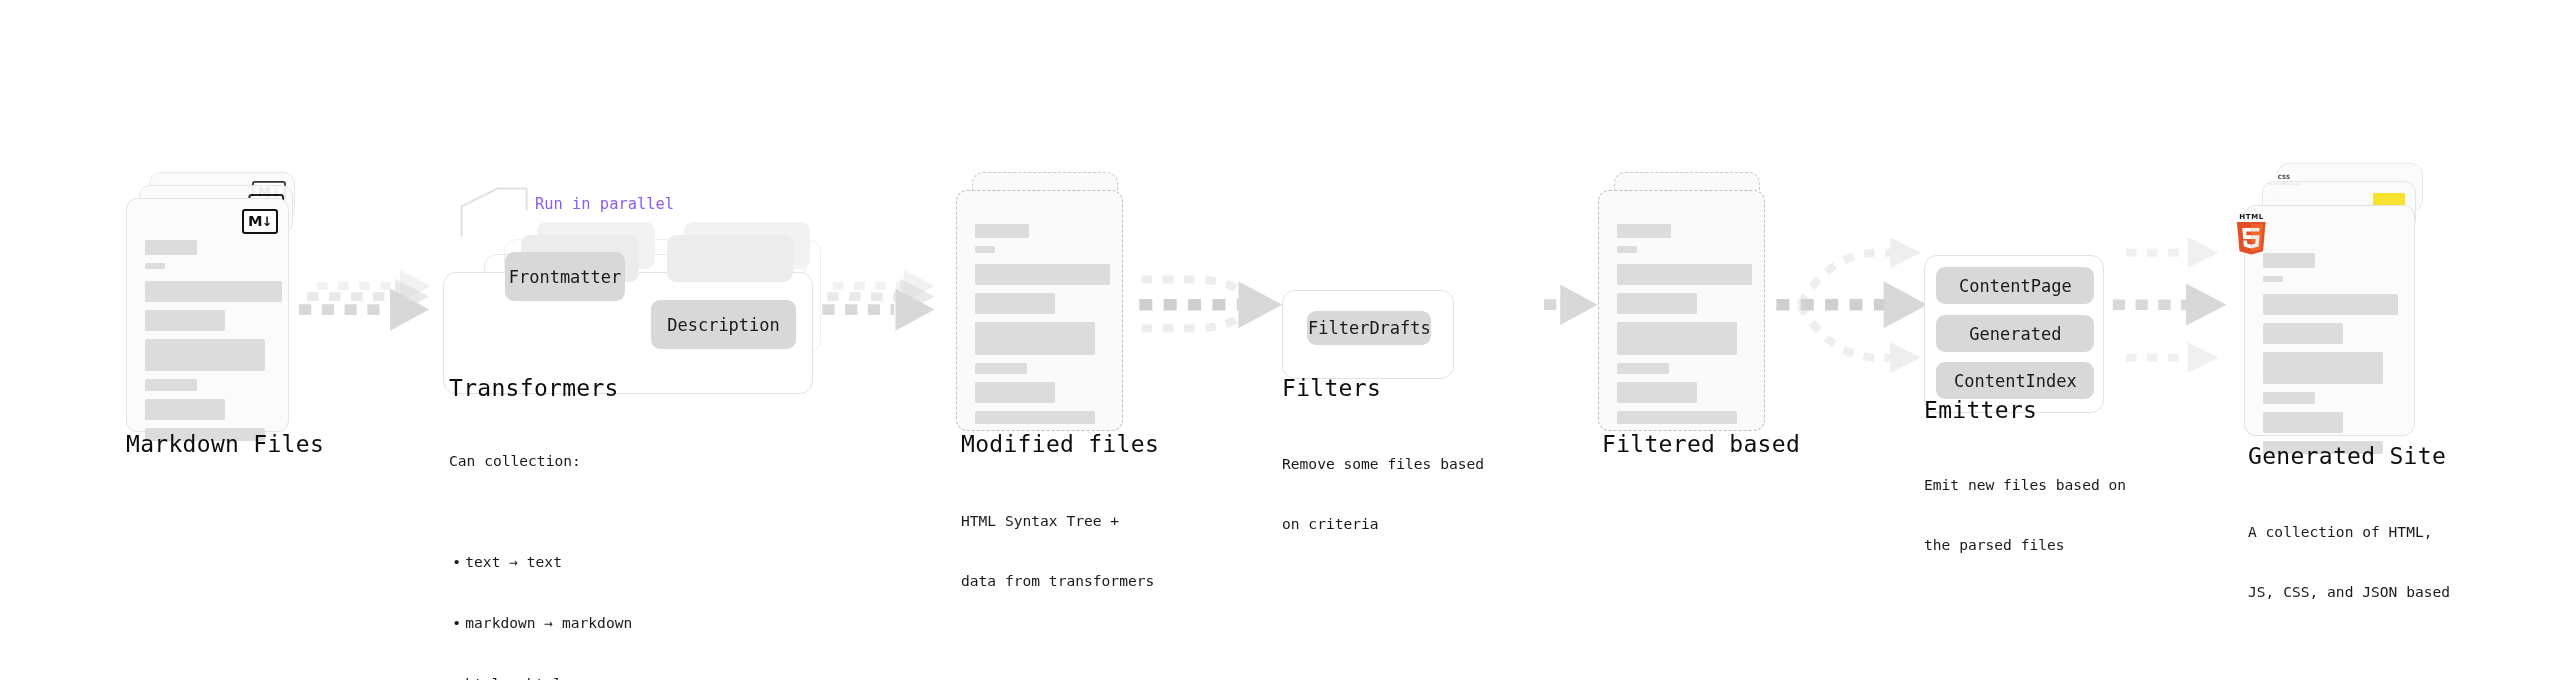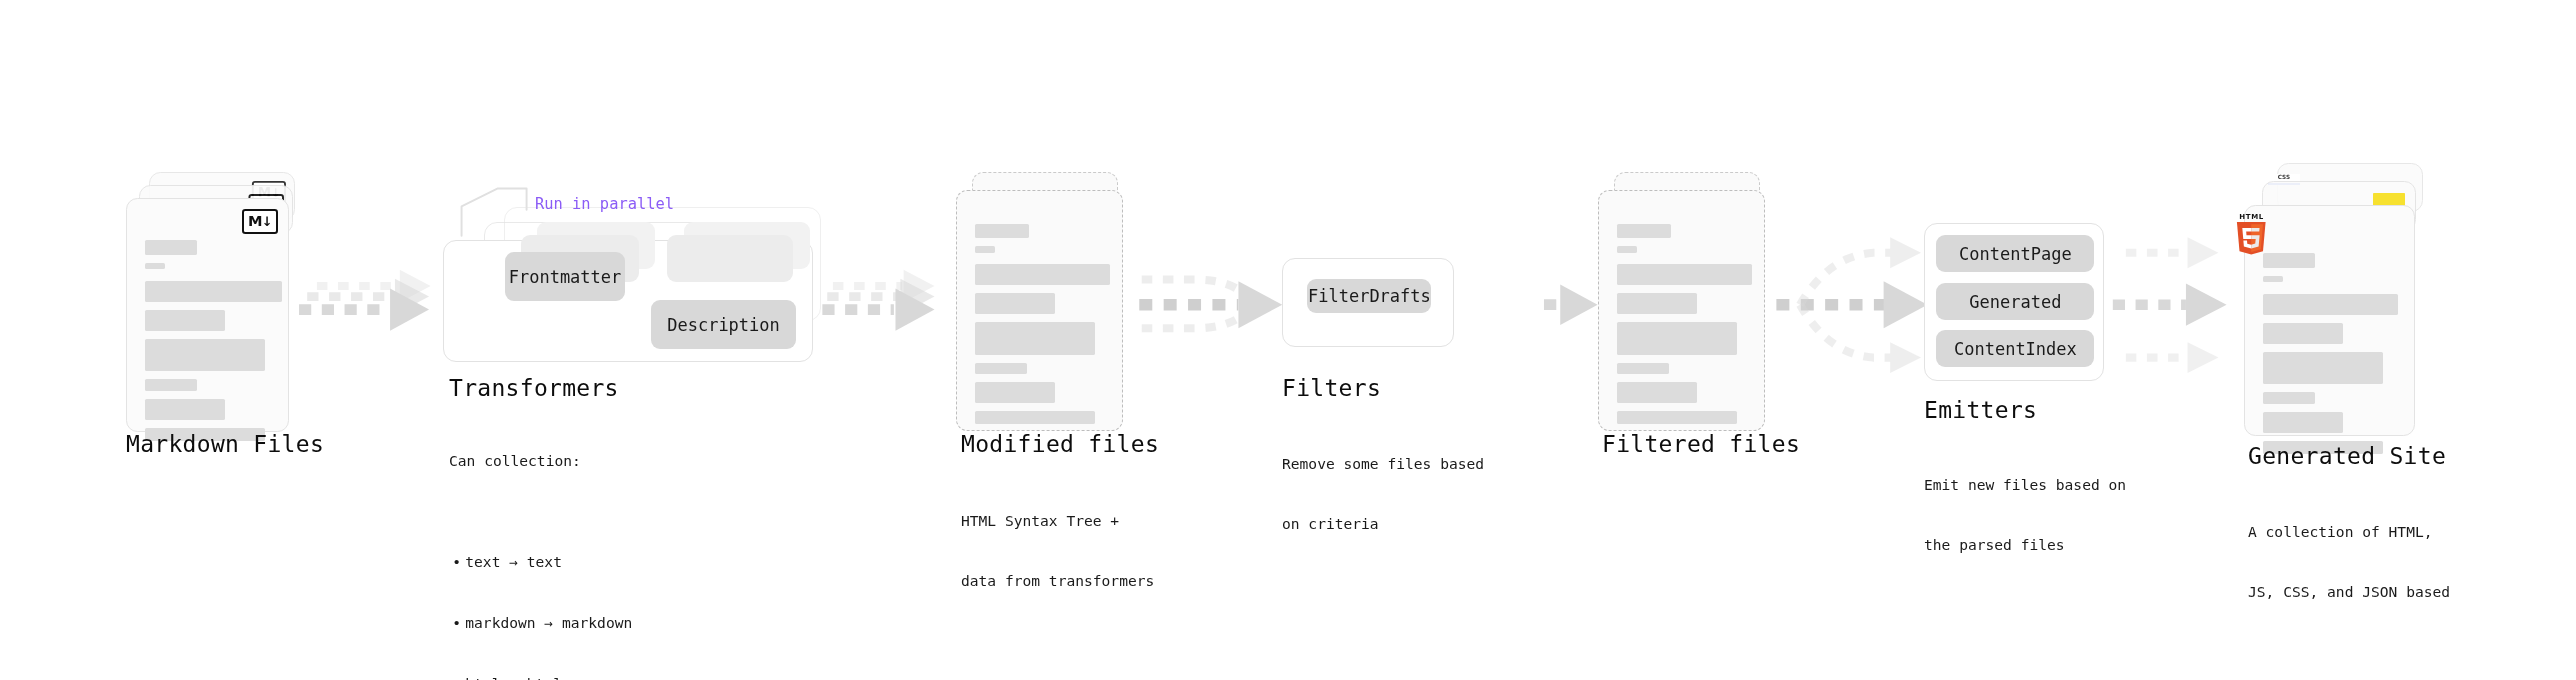--- a/index.html
+++ b/index.html
@@ -62,21 +62,21 @@
   .css-badge{
     width:32.5px;height:11.4px;background:#fff;position:relative;
     font-family:"DejaVu Sans","Liberation Sans",sans-serif;
     font-size:5.7px;font-weight:700;color:#111;text-align:center;line-height:6.5px;
   }
   .css-badge .underline{position:absolute;left:0;bottom:0;width:32.5px;height:2.4px;background:#264de4;}
 
   
   .gbox{
     position:absolute;box-sizing:border-box;
-    border:1.4px solid #e2e2e2;border-radius:13px;background:#ffffff;
+    border:1.4px solid #e2e2e2;border-radius:13px;background:#ffffff;margin-top:32px;
   }
   .gbox.ghost{background:transparent;}
 
   .chip{
     position:absolute;box-sizing:border-box;
     background:#d8d8d8;border-radius:9px;
     display:flex;align-items:center;justify-content:center;
     font-size:17px;color:#1a1a1a;white-space:nowrap;
     font-family:"DejaVu Sans Mono","Liberation Mono",monospace;
   }
@@ -323,21 +323,21 @@
         <div class="bar" style="width:19.5px;height:6.5px;margin-bottom:11.4px;"></div>
         <div class="bar" style="width:135px;height:21px;"></div>
         <div class="bar" style="width:80px;height:21px;"></div>
         <div class="bar" style="width:120px;height:32.5px;"></div>
         <div class="bar" style="width:52px;height:11.4px;"></div>
         <div class="bar" style="width:80px;height:21px;"></div>
         <div class="bar" style="width:120px;height:13px;"></div>
       </div>
     </div>
   </div>
-  <div class="title" style="left:1602px;top:431px;">Filtered files</div>
+  <div class="title" style="left:1602px;top:431px;">Filtered based</div>
 
   <div class="node" style="left:1924px;top:223px;width:195px;height:163px;">
     <div class="gbox" style="left:0px;top:0px;width:180px;height:158px;">
       <div class="chip" style="left:11.4px;top:11.4px;width:158px;height:37px;">ContentPage</div>
       <div class="chip" style="left:11.4px;top:59px;width:158px;height:37px;">Generated</div>
       <div class="chip" style="left:11.4px;top:106px;width:158px;height:37px;">ContentIndex</div>
     </div>
   </div>
   <div class="title" style="left:1924px;top:397px;">Emitters</div>
   <div class="sub" style="left:1924px;top:434px;">

